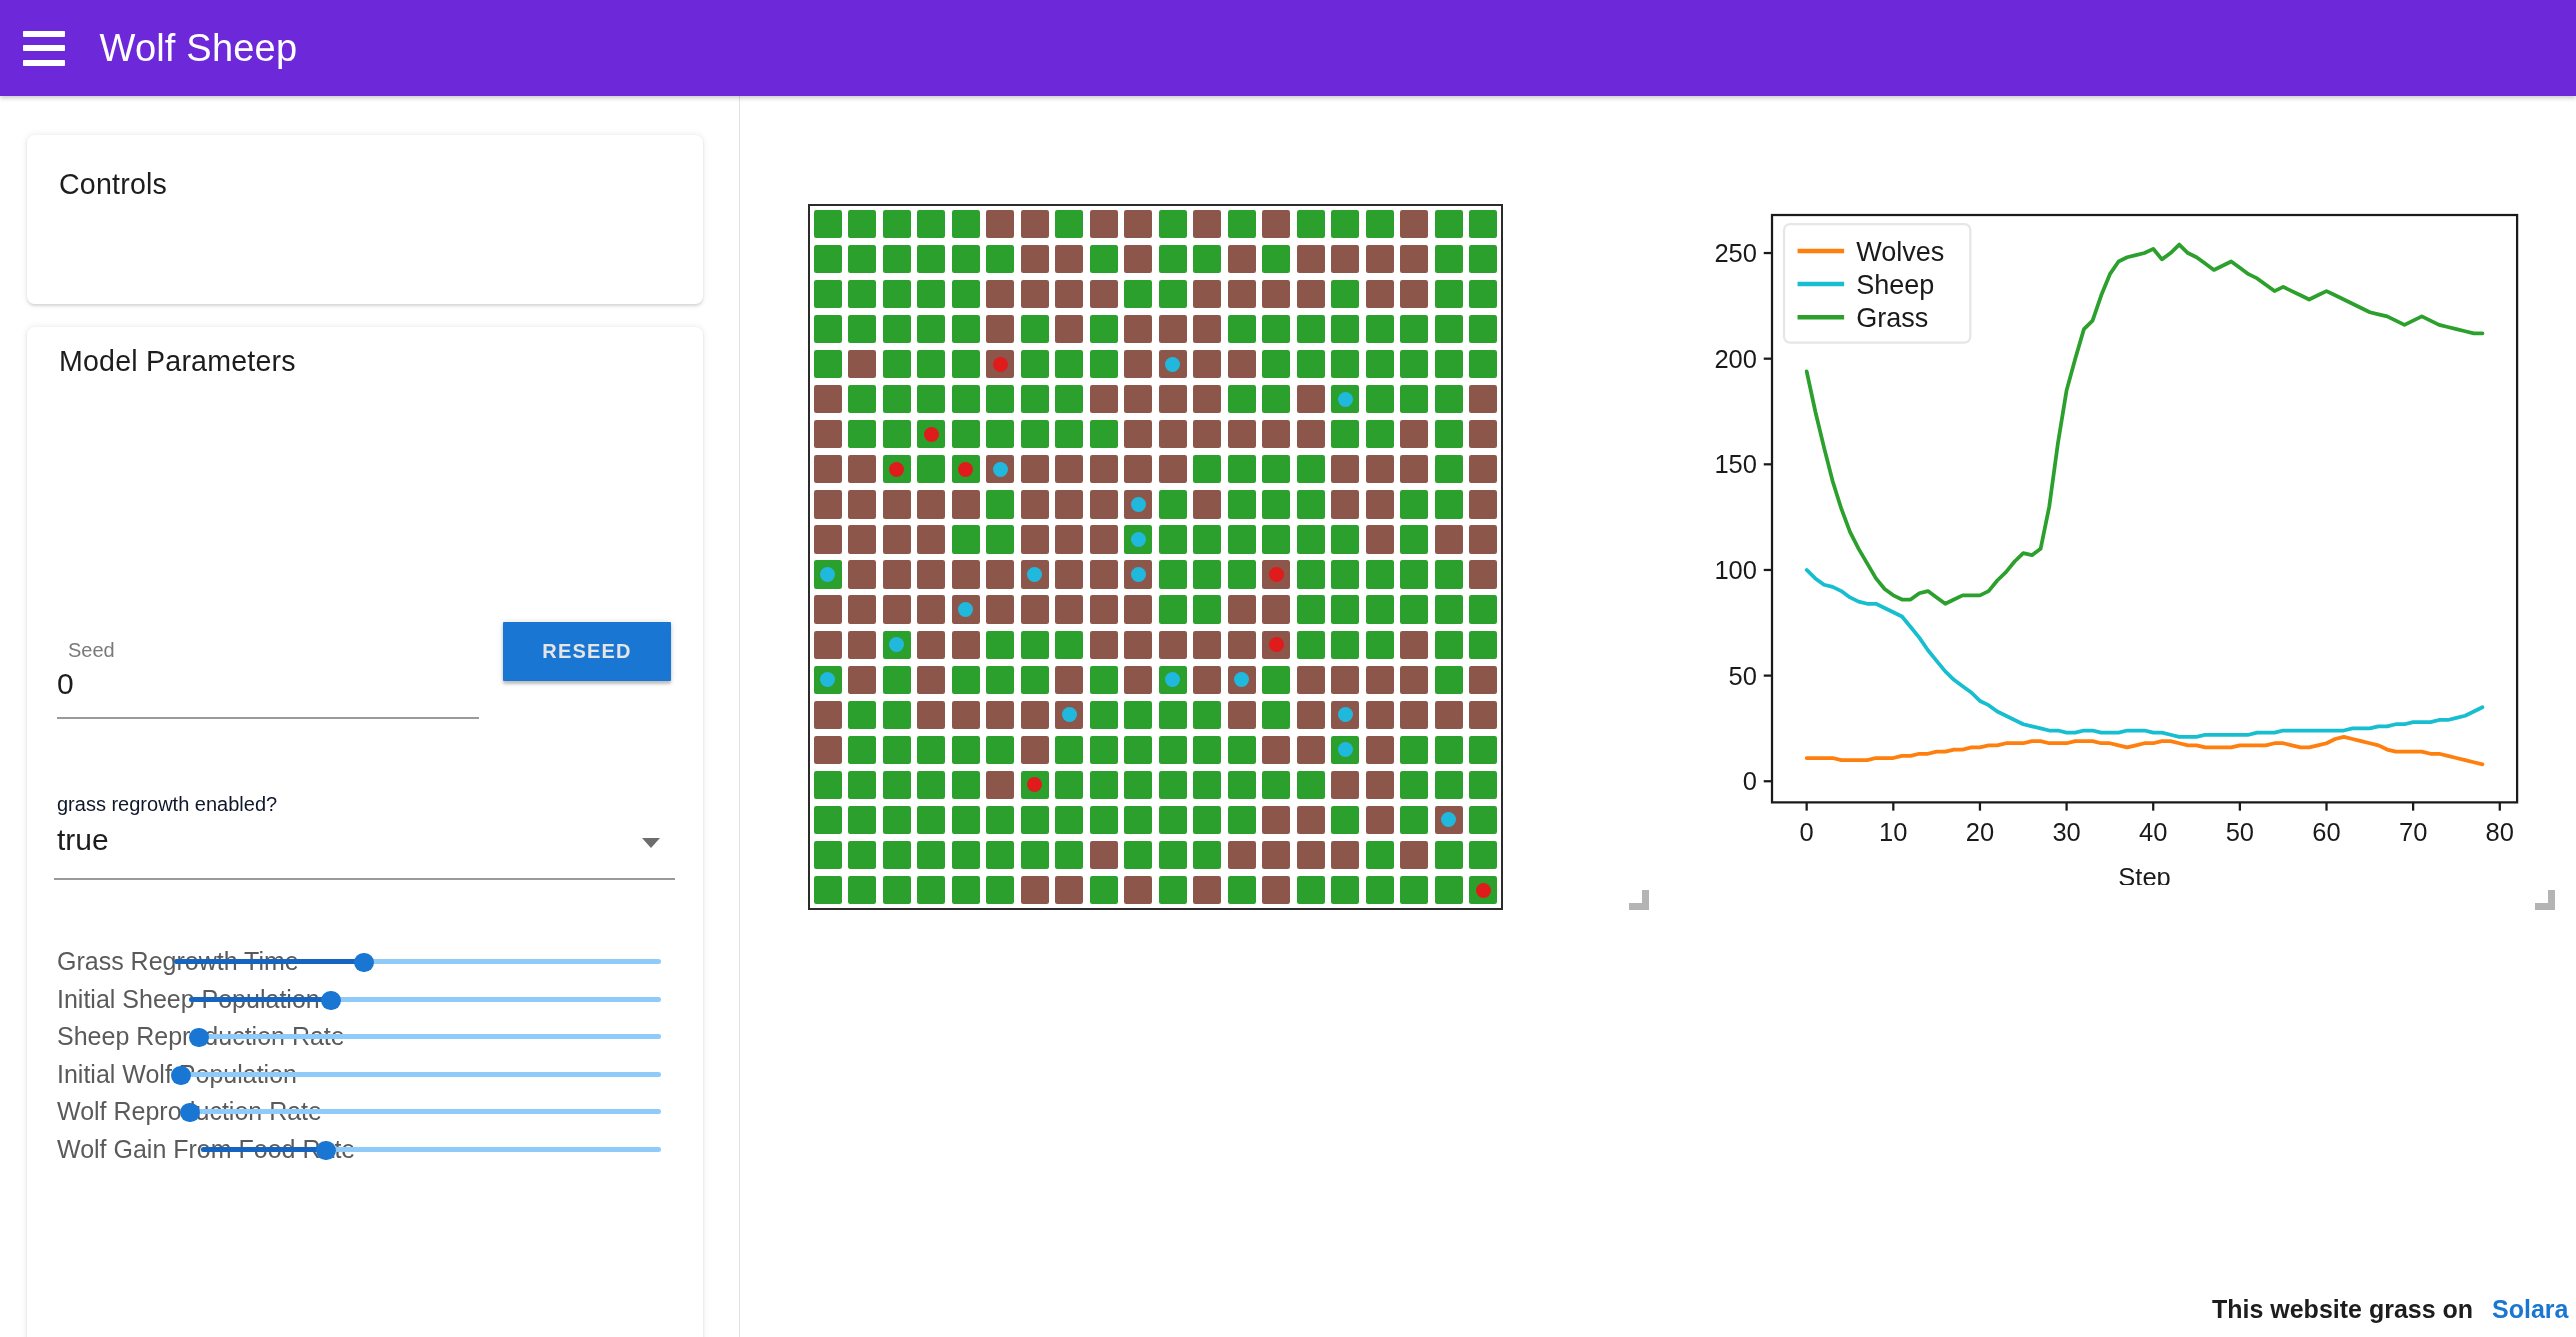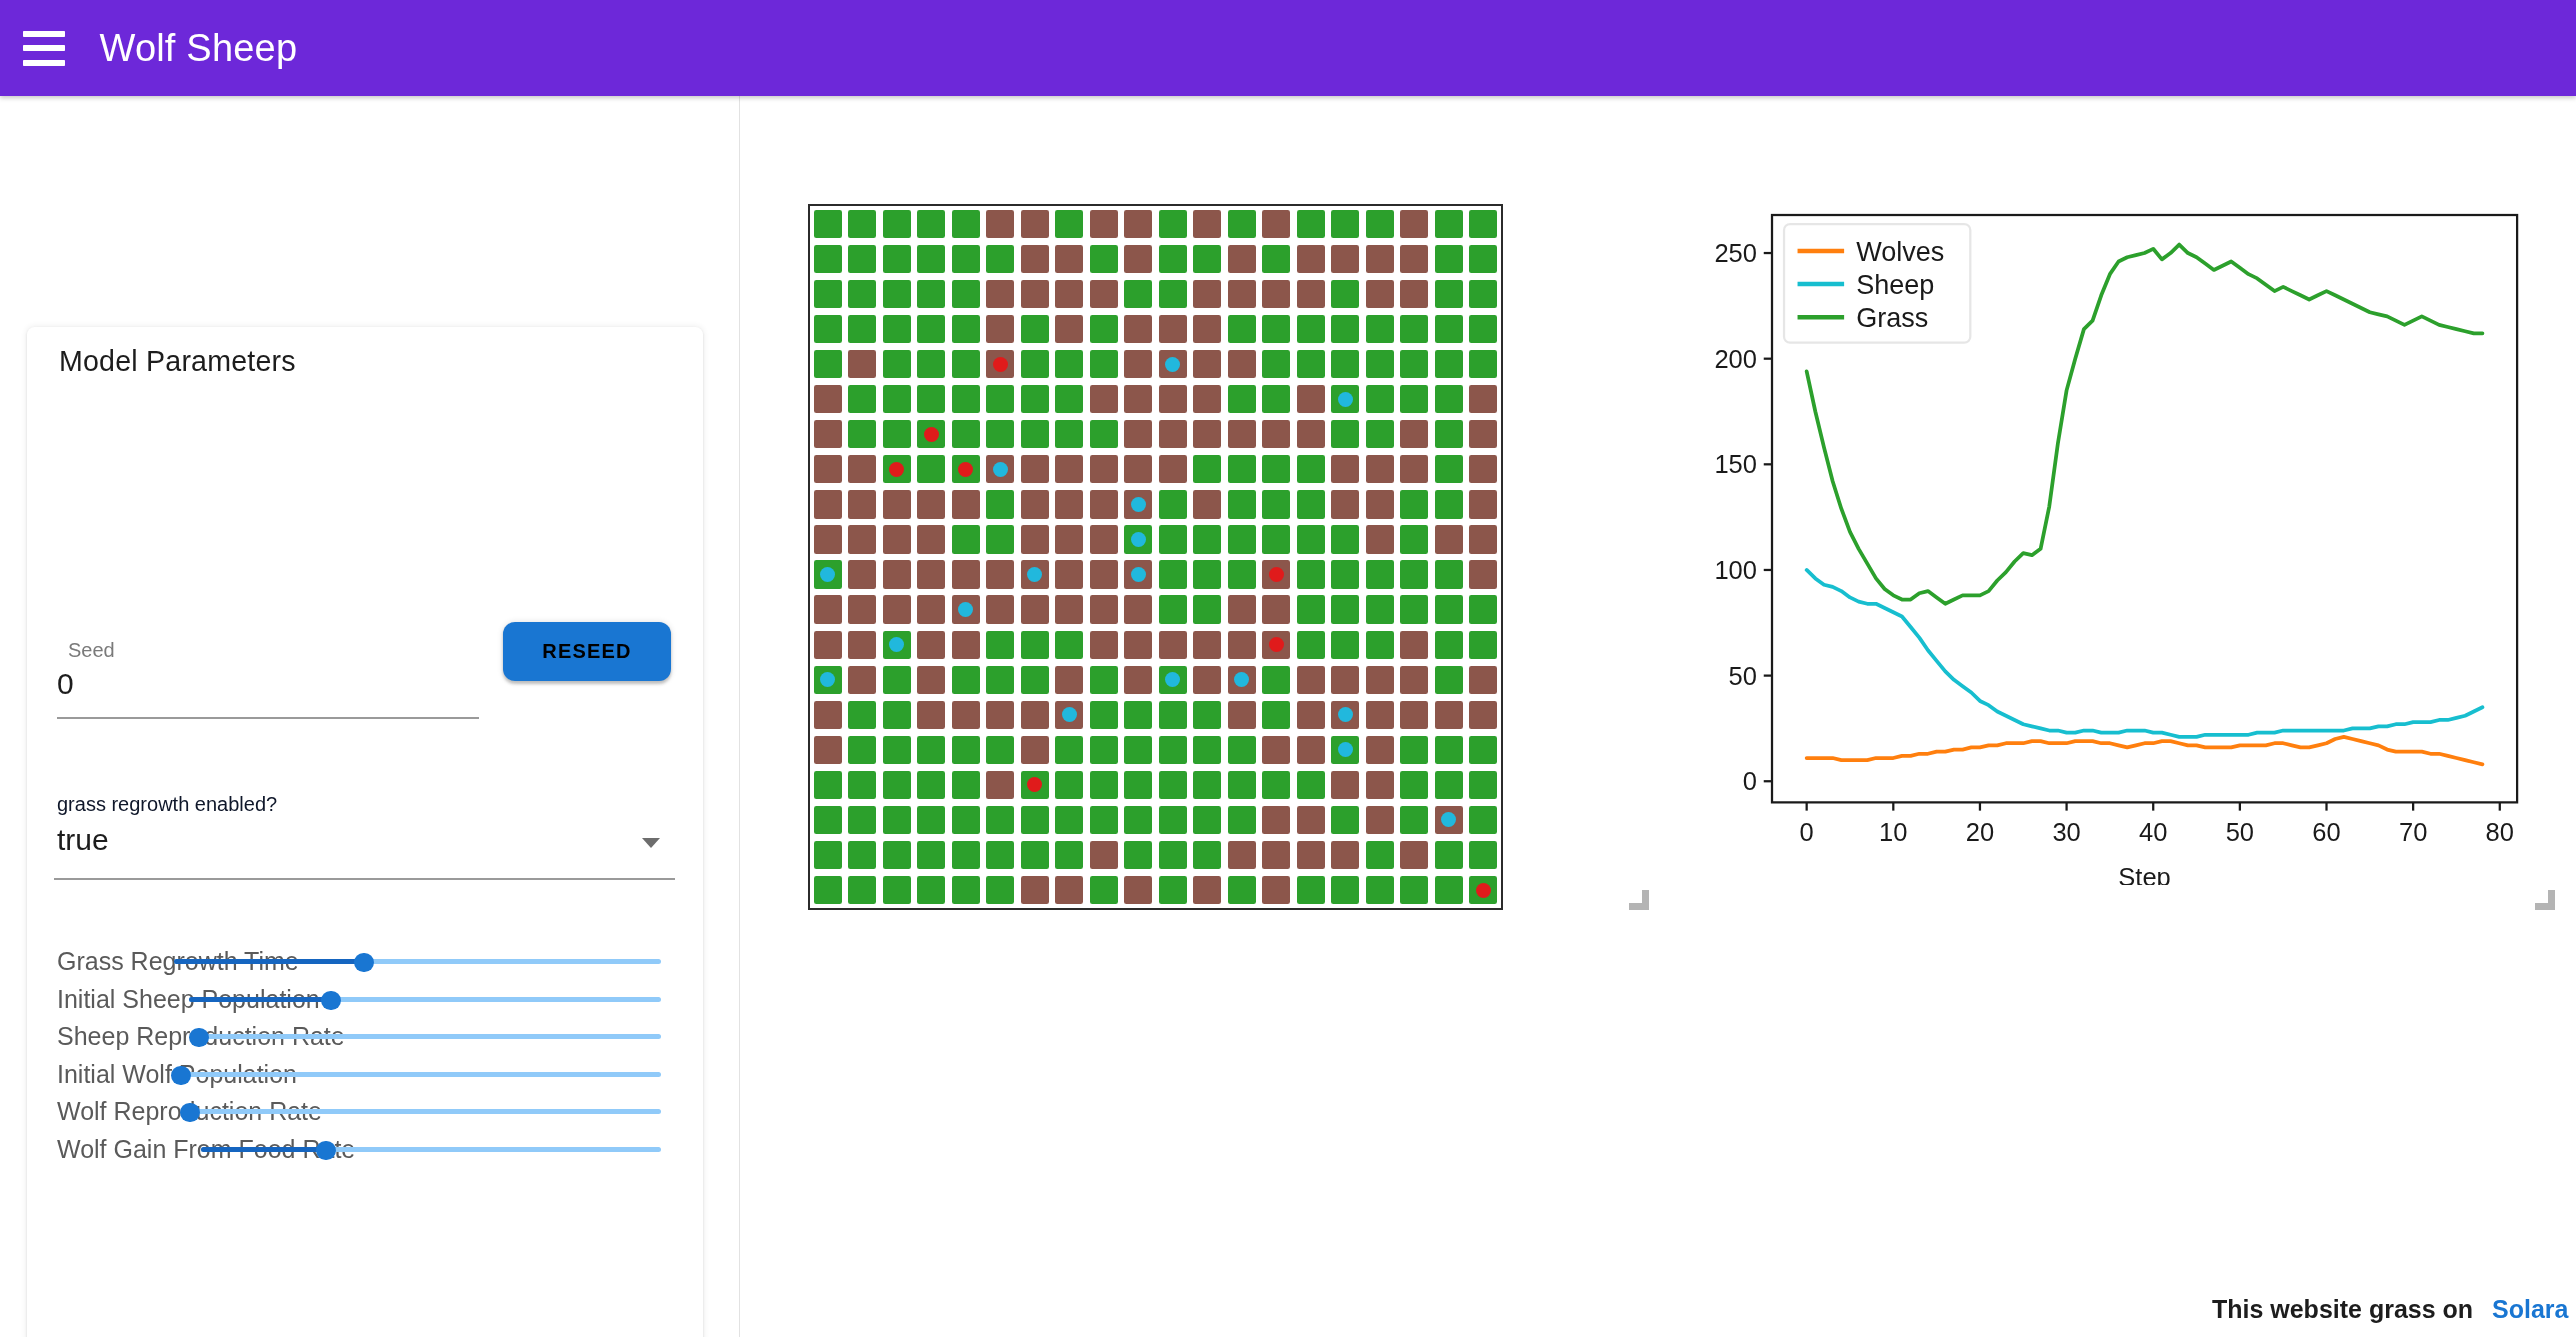--- a/index.html
+++ b/index.html
@@ -55,21 +55,21 @@
 
   .card-title {
     position:absolute; left:32px; font-size:28.6px; color:#1d1d1d; font-weight:400;
     letter-spacing:0.2px;
   }
   #controls-card .card-title { top:33px; }
   #params-card   .card-title { top:18px; }
 
   
   .mbtn {
-    background:#1976D2; color:#000000; border:none; border-radius:12px;
+    background:#1976D2; color:#e5e5e5; border:none; border-radius:1px;
     font-family:"Liberation Sans", sans-serif;
     font-size:20px; font-weight:700; letter-spacing:1.2px;
     box-shadow: 0 2.3px 3px rgba(0,0,0,.2), 0 0.8px 6.8px rgba(0,0,0,.12);
     cursor:pointer; display:flex; align-items:center; justify-content:center;
   }
   #btn-reset { position:absolute; left:57px; top:254px; width:96px; height:56px; }
   #btn-play  { position:absolute; left:314px; top:254px; width:113px; height:56px; }
   #btn-step  { position:absolute; left:536px; top:254px; width:92px; height:56px; }
   #btn-reseed{ position:absolute; left:503px; top:526px; width:168px; height:59px; }
 
@@ -204,20 +204,23 @@
     <i></i>
     <i></i>
   </div>
   <div id="apptitle">Wolf Sheep</div>
 </div>
 
 <div id="below">
 
   <div id="sidebar">
 
+    <div class="card" id="controls-card">
+      <div class="card-title">Controls</div>
+    </div>
     <button class="mbtn" id="btn-reset">RESET</button>
     <button class="mbtn" id="btn-play">
       <span id="play-tri"></span>
     </button>
     <button class="mbtn" id="btn-step">STEP</button>
 
     <div class="card" id="params-card">
       <div class="card-title">Model Parameters</div>
     </div>
 

